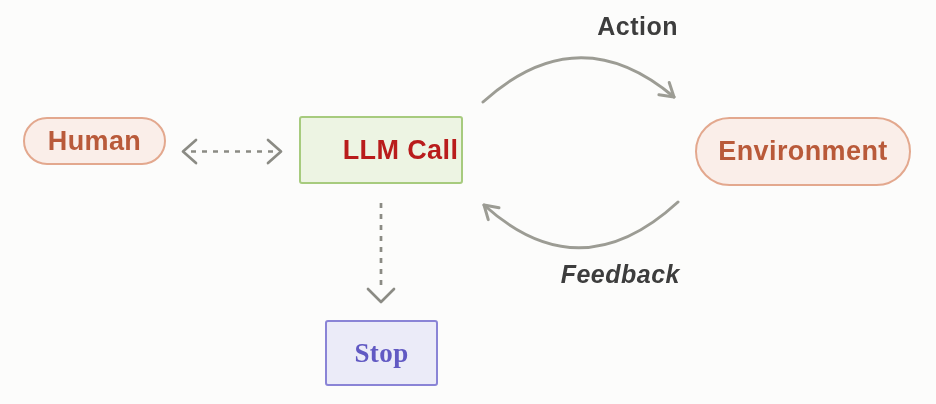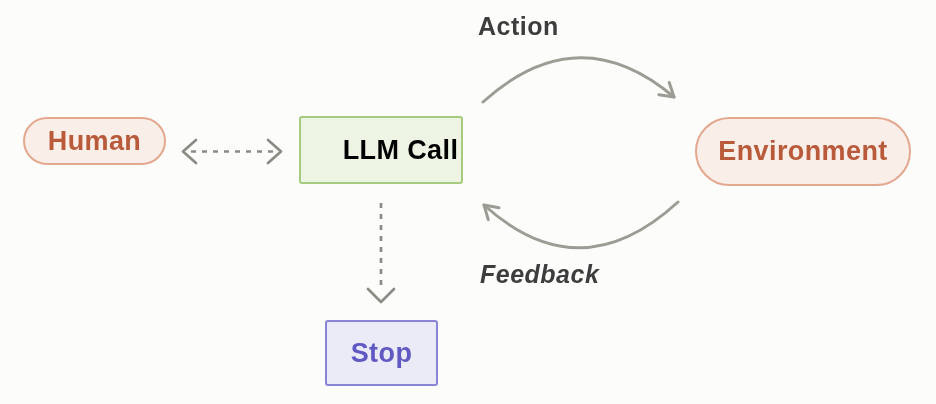--- a/index.html
+++ b/index.html
@@ -31,41 +31,42 @@
     background: #faeee9;
     border: 2px solid #e3a88e;
     border-radius: 34px;
     color: #b95a3a;
   }
   .node-llm {
     left: 299px; top: 116px; width: 164px; height: 68px;
     background: #edf4e3;
     border: 2px solid #a7cb7e;
     border-radius: 3px;
-    color: #000000;
+    color: #b91c1c;
     padding-left: 39px;
   }
   .node-environment {
     left: 695px; top: 117px; width: 216px; height: 69px;
     background: #faeee9;
     border: 2px solid #e3a88e;
     border-radius: 35px;
     color: #b95a3a;
   }
   .node-stop {
     left: 325px; top: 320px; width: 113px; height: 66px;
     background: #ebebf8;
     border: 2px solid #8a84d6;
     border-radius: 3px;
     color: #6159c3;
+    font-family: Liberation Serif, serif;
   }
   .edge-label {
     position: absolute;
     width: 200px;
-    text-align: left;
+    text-align: right;
     font-size: 25px;
     font-weight: 600;
     letter-spacing: 0.5px;
     color: #3d3d3d;
   }
   .edge-label-action { left: 478px; top: 12px; }
   .edge-label-feedback { left: 480px; top: 260px; font-style: italic; }
 </style>
 </head>
 <body>

